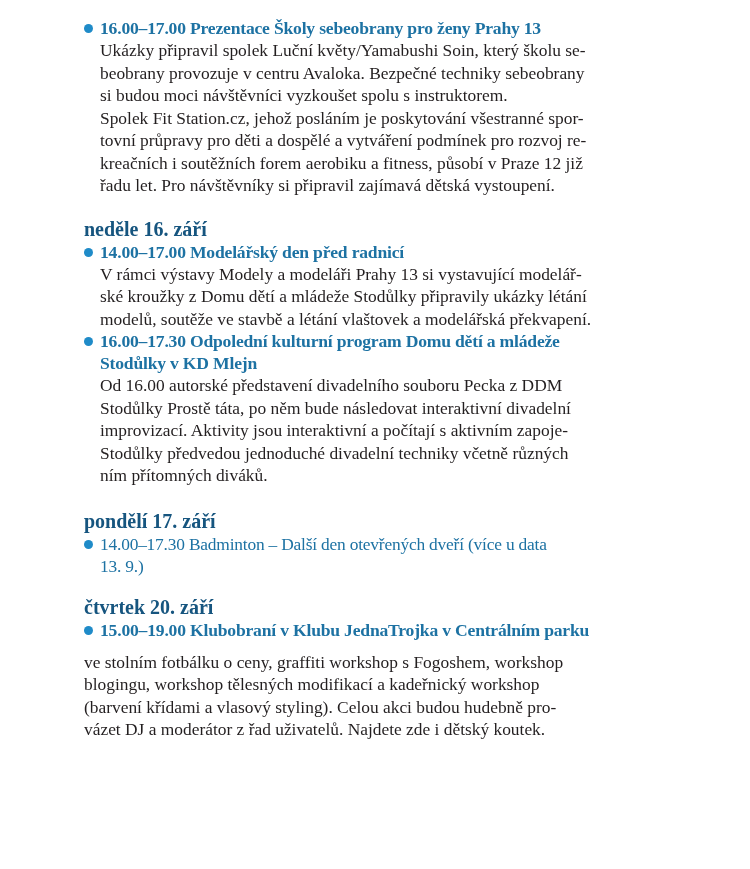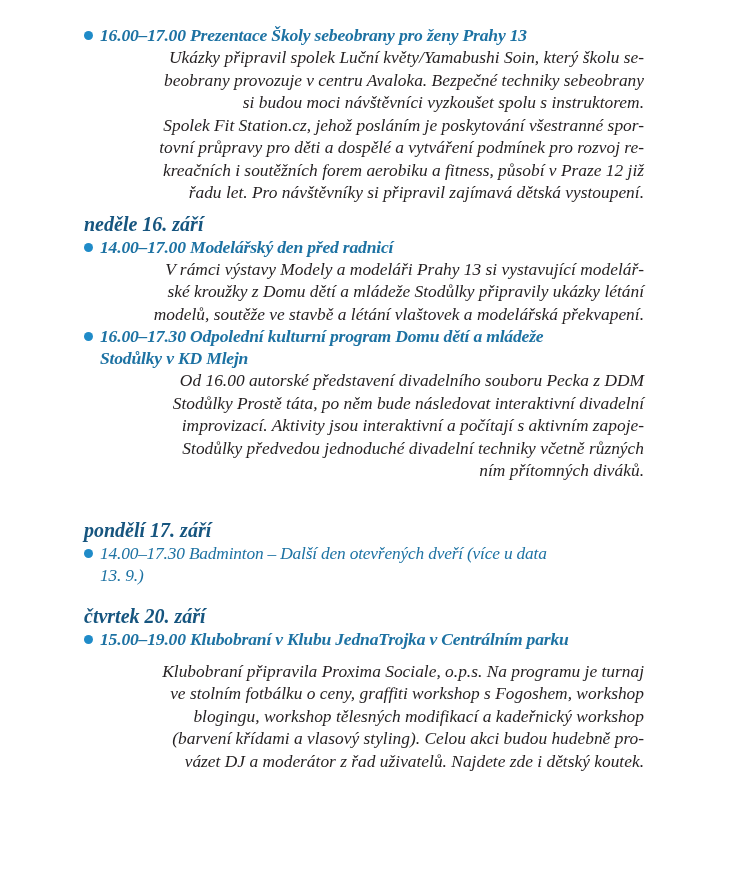--- a/index.html
+++ b/index.html
@@ -1,23 +1,23 @@
 <!DOCTYPE html>
 <html><head>
 <meta charset="utf-8">
 <style>
   html, body { margin: 0; padding: 0; background: #ffffff; }
   body { width: 750px; height: 869px; position: relative; overflow: hidden;
          font-family: "Liberation Serif", "DejaVu Serif", serif; color: #231f20; }
-  .page { position: absolute; left: 84px; top: 24px; width: 560px; font-style: italic; }
+  .page { position: absolute; left: 84px; top: 17px; width: 560px; }
   .event-head { position: relative; padding-left: 16px; color: #1d72a3; font-weight: bold;
                 font-size: 17.6px; line-height: 22px; letter-spacing: -0.2px; }
   .bullet { position: absolute; left: 0; top: 7px; width: 9px; height: 9px; border-radius: 50%;
             background: #1f8bc8; }
-  .event-body { padding-left: 16px; font-size: 17.4px; line-height: 22.5px; text-align: right; }
+  .event-body { padding-left: 16px; font-size: 17.4px; line-height: 22.5px; }
   .body-flush { padding-left: 0; }
   .day-title { color: #16557f; font-weight: bold; font-size: 20px; line-height: 24px; margin-top: 12px; }
 </style>
 </head>
 <body>
 
 <div class="page">
 
   <div>
     <div class="event-head"><span class="bullet"></span><span>16.00–17.00 Prezentace Školy sebeobrany pro ženy Prahy 13</span></div>
@@ -29,21 +29,21 @@
   </div>
   <div>
     <div class="event-body">
       <div>Spolek Fit Station.cz, jehož posláním je poskytování všestranné spor-</div>
       <div>tovní průpravy pro děti a dospělé a vytváření podmínek pro rozvoj re-</div>
       <div>kreačních i soutěžních forem aerobiku a fitness, působí v Praze 12 již</div>
       <div>řadu let. Pro návštěvníky si připravil zajímavá dětská vystoupení.</div>
     </div>
   </div>
 
-  <div class="day-title" style="margin-top:8px">neděle 16. září</div>
+  <div class="day-title" style="margin-top:20px">neděle 16. září</div>
   <div>
     <div class="event-head"><span class="bullet"></span><span>14.00–17.00 Modelářský den před radnicí</span></div>
     <div class="event-body">
       <div>V rámci výstavy Modely a modeláři Prahy 13 si vystavující modelář-</div>
       <div>ské kroužky z Domu dětí a mládeže Stodůlky připravily ukázky létání</div>
       <div>modelů, soutěže ve stavbě a létání vlaštovek a modelářská překvapení.</div>
     </div>
   </div>
   <div>
     <div class="event-head">
@@ -53,34 +53,33 @@
       </div>
     <div class="event-body">
       <div>Od 16.00 autorské představení divadelního souboru Pecka z DDM</div>
       <div>Stodůlky Prostě táta, po něm bude následovat interaktivní divadelní</div>
       <div>improvizací. Aktivity jsou interaktivní a počítají s aktivním zapoje-</div>
       <div>Stodůlky předvedou jednoduché divadelní techniky včetně různých</div>
       <div>ním přítomných diváků.</div>
     </div>
   </div>
 
-  <div class="day-title" style="margin-top:36px">pondělí 17. září</div>
+  <div class="day-title" style="margin-top:22px">pondělí 17. září</div>
   <div>
     <div class="event-head" style="font-weight:normal;font-size:17.4px">
         <span class="bullet"></span>
         <div>14.00–17.30 Badminton – Další den otevřených dveří (více u data</div>
         <div>13. 9.)</div>
       </div>
   </div>
 
   <div class="day-title" style="margin-top:18px">čtvrtek 20. září</div>
   <div>
     <div class="event-head"><span class="bullet"></span><span>15.00–19.00 Klubobraní v Klubu JednaTrojka v Centrálním parku</span></div>
     <div class="event-body body-flush" style="margin-top:10px">
-      <div>Klubobraní připravila Proxima Sociale, o.p.s. Na programu je turnaj</div>
       <div>ve stolním fotbálku o ceny, graffiti workshop s Fogoshem, workshop</div>
       <div>blogingu, workshop tělesných modifikací a kadeřnický workshop</div>
       <div>(barvení křídami a vlasový styling). Celou akci budou hudebně pro-</div>
       <div>vázet DJ a moderátor z řad uživatelů. Najdete zde i dětský koutek.</div>
     </div>
   </div>
 
 </div>
 
 </body></html>

